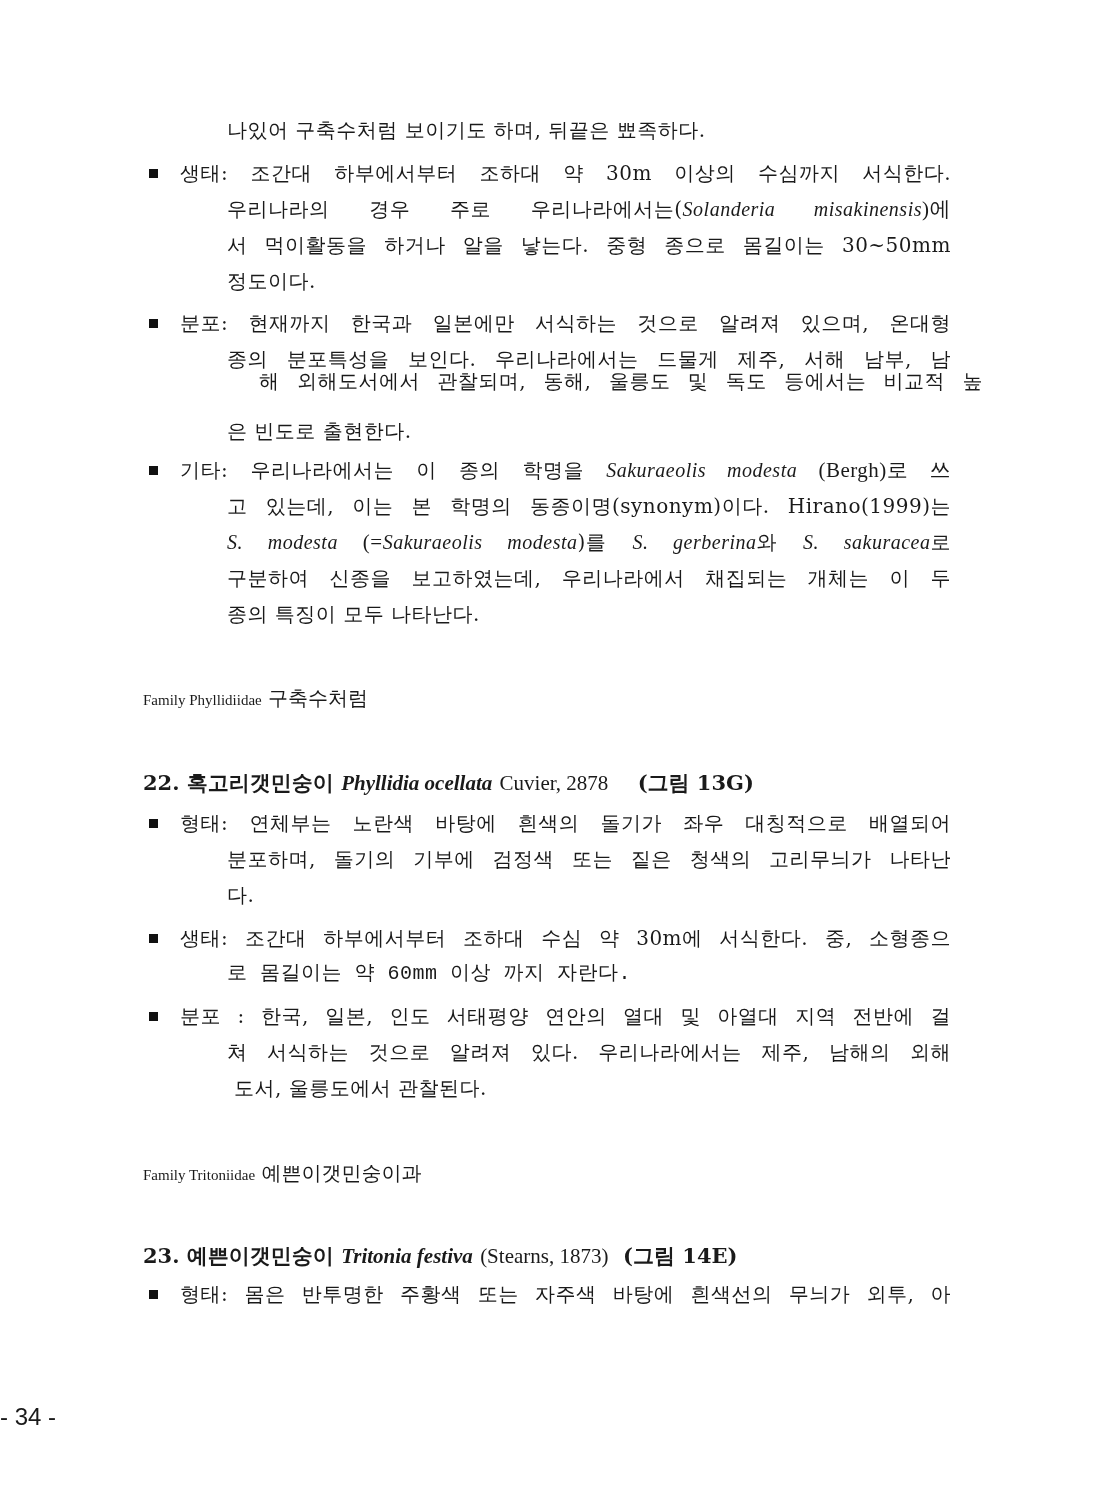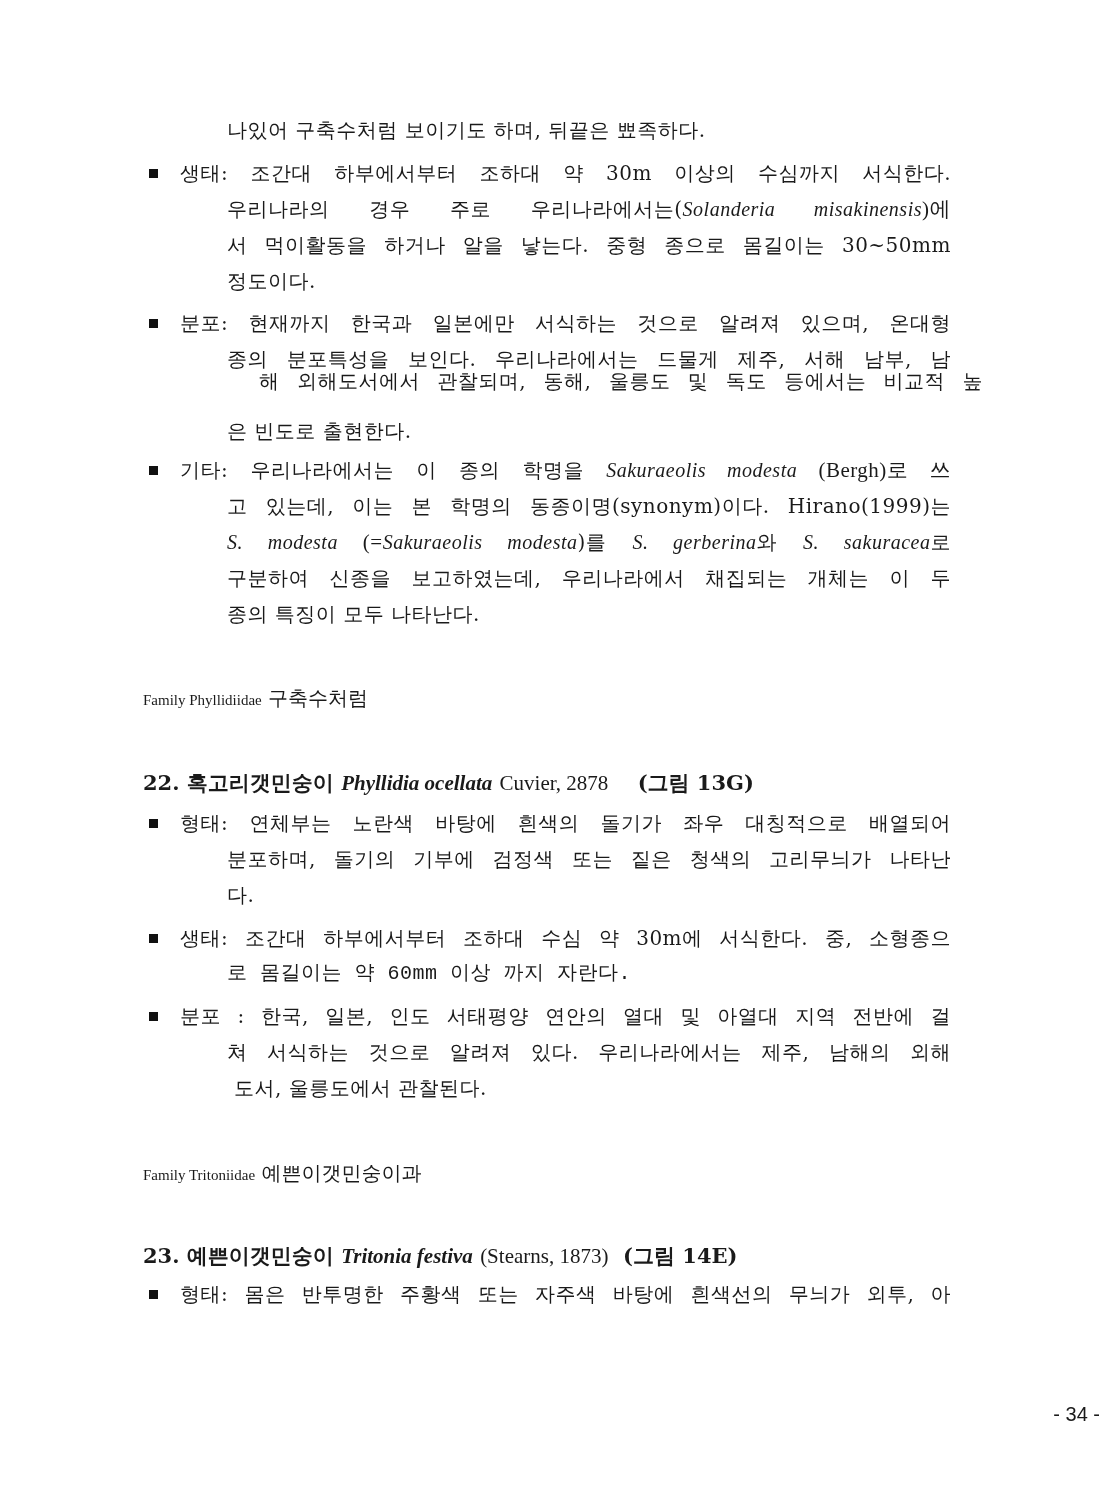--- a/index.html
+++ b/index.html
@@ -34,22 +34,22 @@
     font-size: 21px; line-height: 36px; font-weight: bold;
   }
   .heading .nb { font-weight: normal; font-family: "Liberation Serif", serif; }
   .heading .bit { font-style: italic; font-weight: bold; font-family: "Liberation Serif", serif; }
   .family {
     position: absolute; left: 143px; white-space: nowrap;
     font-size: 20px; line-height: 36px;
   }
   .family .lat { font-size: 15px; }
   .pagenum {
-    position: absolute; left: 0; width: 1100px; top: 1403px; text-align: right;
-    font-family: "Liberation Sans", sans-serif; font-size: 20px;
+    position: absolute; left: 0; width: 1100px; top: 1403px; text-align: left;
+    font-family: "Liberation Sans", sans-serif; font-size: 24px;
   }
 </style>
 </head>
 <body>
 
 <div class="line" style="left:227px; top:112px;">나있어 구축수처럼 보이기도 하며, 뒤끝은 뾰족하다.</div>
 
 <div class="bullet" style="top:169px;"></div>
 <div class="just-first" style="top:155px;"><span>생태:</span> <span>조간대 하부에서부터 조하대 약 30m 이상의 수심까지 서식한다.</span></div>
 <div class="just" style="top:191px;"><span>우리나라의 경우 주로 우리나라에서는(</span><span class="it">Solanderia misakinensis</span><span class="lat">)에</span></div>

